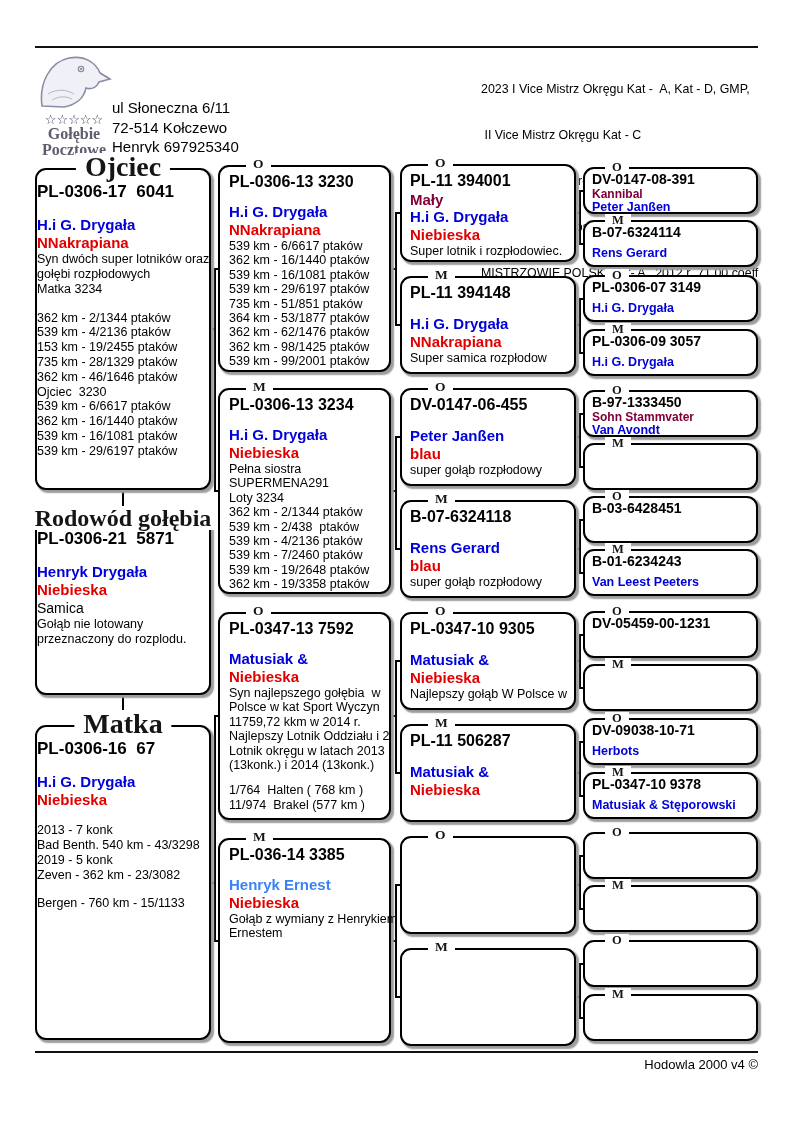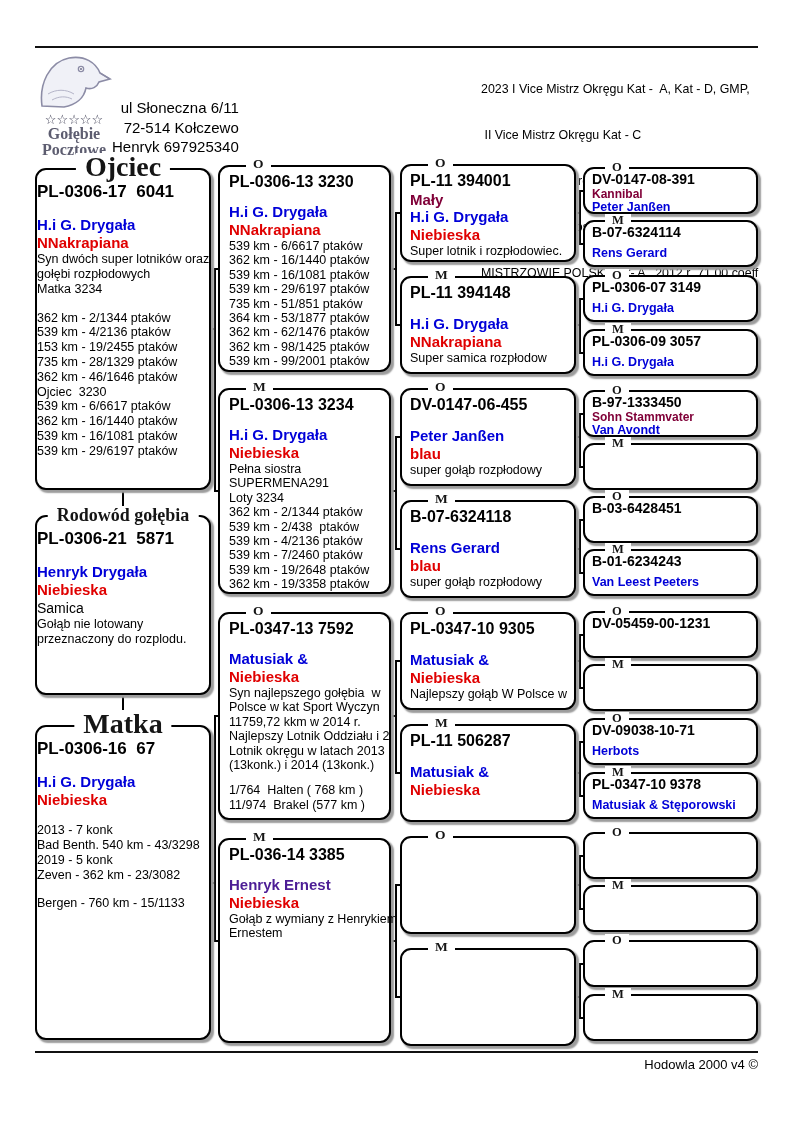--- a/index.html
+++ b/index.html
@@ -9,41 +9,41 @@
     font-family:"Liberation Sans",sans-serif;color:#000;
   }
   .rule{position:absolute;background:#111;height:2px;}
   
   #logo{position:absolute;left:34px;top:52px;width:80px;text-align:center;}
   #logo .stars{font-size:13px;color:#3c3c52;letter-spacing:0px;line-height:1;display:block;margin-top:1px;}
   #logo .logo-word{display:block;font-family:"Liberation Serif",serif;font-weight:bold;
     font-size:16px;line-height:1.02;color:#5d5d70;}
   #loft-title{position:absolute;left:112px;top:55px;font-size:27px;font-weight:bold;
     border-bottom:3px solid #000;padding:0 8px 1px 0;white-space:nowrap;}
-  #address{position:absolute;left:112px;top:98px;font-size:15px;line-height:1.3;text-align:right;}
+  #address{position:absolute;left:112px;top:98px;font-size:15px;line-height:1.3;}
   #achievements{position:absolute;left:481px;top:51px;width:292px;font-size:12.4px;
     line-height:1.24;white-space:pre;}
   
   #footer-text{position:absolute;left:35px;top:1057px;width:723px;text-align:right;font-size:13px;}
   
   .box{position:absolute;background:#fff;border:2px solid #000;border-radius:11px;
        box-shadow:2.5px 2.5px 1.5px #9c9c9c;box-sizing:border-box;}
   .box-body{padding:5px 8px;}
   .c0 .box-body{padding:11px 0;}
   .c1 .box-body{padding:5px 9px;}
   .c2 .box-body{padding:5px 8px;}
   .c3 .box-body{padding:3px 7px 4px 7px;display:flex;flex-direction:column;
        justify-content:space-between;height:100%;box-sizing:border-box;}
   .sex-label{position:absolute;top:-10px;left:26px;background:#fff;padding:0 7px;
        font-family:"Liberation Serif",serif;font-weight:bold;font-size:13.5px;color:#151515;line-height:1;}
   .c3 .sex-label{left:20px;top:-8px;font-size:12.5px;}
   .gen-title{position:absolute;top:-17px;left:50%;transform:translateX(-50%);background:#fff;
        padding:0 9px;font-family:"Liberation Serif",serif;font-weight:bold;font-size:28px;
        line-height:1;color:#151515;white-space:nowrap;}
-  .gen-title.sm{font-size:18px;top:-11px;}
+  .gen-title.sm{font-size:24px;top:-11px;}
   .l-ring{font-size:17px;font-weight:bold;line-height:1.25;white-space:pre;}
   .c1 .l-ring,.c2 .l-ring{font-size:16px;}
   .c3 .l-ring{font-size:14px;line-height:1.12;}
   .l-owner{font-weight:bold;font-size:15px;line-height:1.2;white-space:pre;}
   .c3 .l-owner{font-size:12.5px;line-height:1.1;}
   .l-name{font-weight:bold;font-size:15px;line-height:1.15;white-space:pre;}
   .c3 .l-name{font-size:12px;line-height:1.1;}
   .l-breed{font-weight:bold;font-size:15px;line-height:1.2;white-space:pre;}
   .l-text{font-size:12.5px;line-height:14.4px;white-space:pre;}
   .c0 .l-text{line-height:14.8px;}
@@ -251,21 +251,21 @@
           <div class="l-sp"></div>
           <div class="l-text">1/764  Halten ( 768 km )</div>
           <div class="l-text">11/974  Brakel (577 km )</div>
         </div>
       </div>
       <div class="box c1" style="left: 218px; top: 838px; width: 173px; height: 205px;">
         <span class="sex-label">M</span>
         <div class="box-body">
           <div class="l-ring">PL-036-14 3385</div>
           <div class="l-sp"></div>
-          <div class="l-owner" style="color: #4c1d95;">Henryk Ernest</div>
+          <div class="l-owner" style="color: #3b82f6;">Henryk Ernest</div>
           <div class="l-breed" style="color: rgb(224, 0, 0);">Niebieska</div>
           <div class="l-text">Gołąb z wymiany z Henrykiem</div>
           <div class="l-text">Ernestem</div>
         </div>
       </div>
       <div class="box c2" style="left: 400px; top: 164px; width: 176px; height: 98px;">
         <span class="sex-label">O</span>
         <div class="box-body">
           <div class="l-ring">PL-11 394001</div>
           <div class="l-name" style="color: rgb(128, 0, 56);">Mały</div>

